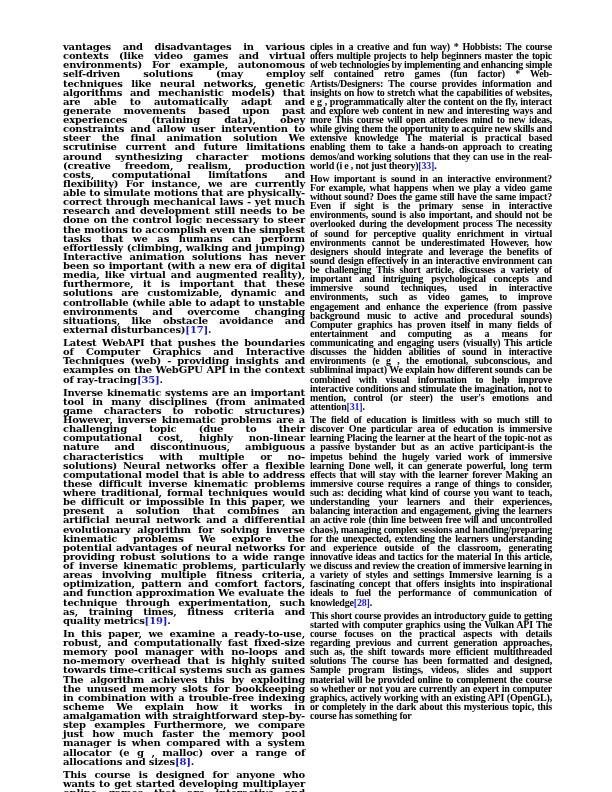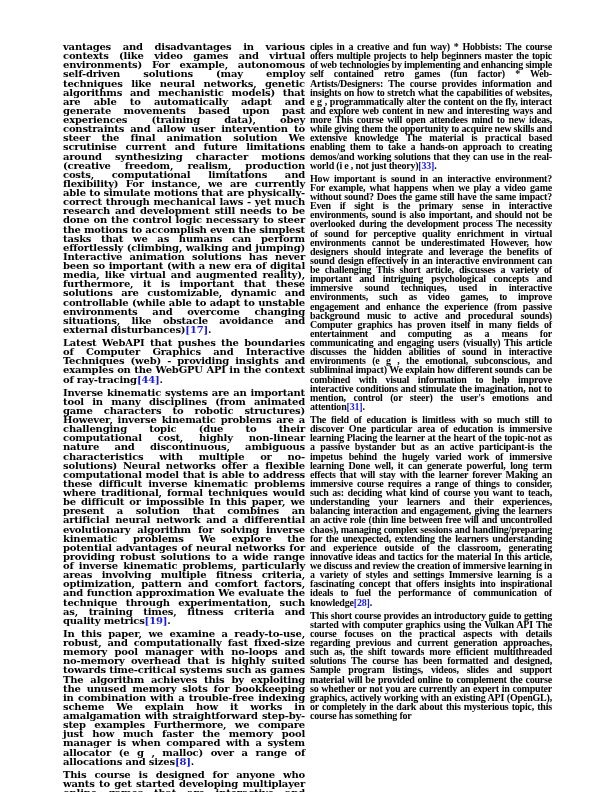--- a/index.html
+++ b/index.html
@@ -16,21 +16,21 @@
   .col-right { left: 310px; font-family: Liberation Serif, serif; }
   .para { margin: 0 0 4px 0; }
   .cite { color: #1a1adc; }
 </style>
 </head>
 <body>
 
 <div class="page">
   <div class="col col-left">
     <p class="para"><span>vantages and disadvantages in various contexts (like video games and virtual environments) For example, autonomous self-driven solutions (may employ techniques like neural networks, genetic algorithms and mechanistic models) that are able to automatically adapt and generate movements based upon past experiences (training data), obey constraints and allow user intervention to steer the final animation solution We scrutinise current and future limitations around synthesizing character motions (creative freedom, realism, production costs, computational limitations and flexibility) For instance, we are currently able to simulate motions that are physically-correct through mechanical laws - yet much research and development still needs to be done on the control logic necessary to steer the motions to accomplish even the simplest tasks that we as humans can perform effortlessly (climbing, walking and jumping) Interactive animation solutions has never been so important (with a new era of digital media, like virtual and augmented reality), furthermore, it is important that these solutions are customizable, dynamic and controllable (while able to adapt to unstable environments and overcome changing situations, like obstacle avoidance and external disturbances)</span><a class="cite">[17]</a><span>.</span></p>
-    <p class="para"><span>Latest WebAPI that pushes the boundaries of Computer Graphics and Interactive Techniques (web) - providing insights and examples on the WebGPU API in the context of ray-tracing</span><a class="cite">[44]</a><span>.</span></p>
+    <p class="para"><span>Latest WebAPI that pushes the boundaries of Computer Graphics and Interactive Techniques (web) - providing insights and examples on the WebGPU API in the context of ray-tracing</span><a class="cite">[35]</a><span>.</span></p>
     <p class="para"><span>Inverse kinematic systems are an important tool in many disciplines (from animated game characters to robotic structures) However, inverse kinematic problems are a challenging topic (due to their computational cost, highly non-linear nature and discontinuous, ambiguous characteristics with multiple or no-solutions) Neural networks offer a flexible computational model that is able to address these difficult inverse kinematic problems where traditional, formal techniques would be difficult or impossible In this paper, we present a solution that combines an artificial neural network and a differential evolutionary algorithm for solving inverse kinematic problems We explore the potential advantages of neural networks for providing robust solutions to a wide range of inverse kinematic problems, particularly areas involving multiple fitness criteria, optimization, pattern and comfort factors, and function approximation We evaluate the technique through experimentation, such as, training times, fitness criteria and quality metrics</span><a class="cite">[19]</a><span>.</span></p>
     <p class="para"><span>In this paper, we examine a ready-to-use, robust, and computationally fast fixed-size memory pool manager with no-loops and no-memory overhead that is highly suited towards time-critical systems such as games The algorithm achieves this by exploiting the unused memory slots for bookkeeping in combination with a trouble-free indexing scheme We explain how it works in amalgamation with straightforward step-by-step examples Furthermore, we compare just how much faster the memory pool manager is when compared with a system allocator (e g , malloc) over a range of allocations and sizes</span><a class="cite">[8]</a><span>.</span></p>
     <p class="para"><span>This course is designed for anyone who wants to get started developing multiplayer online games that are interactive and dynamic Participants will learn how to design and build fully responsive and interactive web-based games that are both fun and dynamic (and extensible) The course introduces basic concepts and features, from responsive web design and server-side technologies (NodeJS) through to the latest Javascript, HTML5, and CSS3 technologies Examples: * Academics: The course would provide insightful examples and material to help teachers, instructors or anyone involved in education and learning to develop bespoke interactive learning solutions (e g , game-based projects to teach students mathematics, physics or programming prin-</span></p>
   </div>
 
   <div class="col col-right">
     <p class="para"><span>ciples in a creative and fun way) * Hobbists: The course offers multiple projects to help beginners master the topic of web technologies by implementing and enhancing simple self contained retro games (fun factor) * Web-Artists/Designers: The course provides information and insights on how to stretch what the capabilities of websites, e g , programmatically alter the content on the fly, interact and explore web content in new and interesting ways and more This course will open attendees mind to new ideas, while giving them the opportunity to acquire new skills and extensive knowledge The material is practical based enabling them to take a hands-on approach to creating demos/and working solutions that they can use in the real-world (i e , not just theory)</span><a class="cite">[33]</a><span>.</span></p>
     <p class="para"><span>How important is sound in an interactive environment? For example, what happens when we play a video game without sound? Does the game still have the same impact? Even if sight is the primary sense in interactive environments, sound is also important, and should not be overlooked during the development process The necessity of sound for perceptive quality enrichment in virtual environments cannot be underestimated However, how designers should integrate and leverage the benefits of sound design effectively in an interactive environment can be challenging This short article, discusses a variety of important and intriguing psychological concepts and immersive sound techniques, used in interactive environments, such as video games, to improve engagement and enhance the experience (from passive background music to active and procedural sounds) Computer graphics has proven itself in many fields of entertainment and computing as a means for communicating and engaging users (visually) This article discusses the hidden abilities of sound in interactive environments (e g , the emotional, subconscious, and subliminal impact) We explain how different sounds can be combined with visual information to help improve interactive conditions and stimulate the imagination, not to mention, control (or steer) the user's emotions and attention</span><a class="cite">[31]</a><span>.</span></p>
     <p class="para"><span>The field of education is limitless with so much still to discover One particular area of education is immersive learning Placing the learner at the heart of the topic-not as a passive bystander but as an active participant-is the impetus behind the hugely varied work of immersive learning Done well, it can generate powerful, long term effects that will stay with the learner forever Making an immersive course requires a range of things to consider, such as: deciding what kind of course you want to teach, understanding your learners and their experiences, balancing interaction and engagement, giving the learners an active role (thin line between free will and uncontrolled chaos), managing complex sessions and handling/preparing for the unexpected, extending the learners understanding and experience outside of the classroom, generating innovative ideas and tactics for the material In this article, we discuss and review the creation of immersive learning in a variety of styles and settings Immersive learning is a fascinating concept that offers insights into inspirational ideals to fuel the performance of communication of knowledge</span><a class="cite">[28]</a><span>.</span></p>
     <p class="para"><span>This short course provides an introductory guide to getting started with computer graphics using the Vulkan API The course focuses on the practical aspects with details regarding previous and current generation approaches, such as, the shift towards more efficient multithreaded solutions The course has been formatted and designed, Sample program listings, videos, slides and support material will be provided online to complement the course so whether or not you are currently an expert in computer graphics, actively working with an existing API (OpenGL), or completely in the dark about this mysterious topic, this course has something for</span></p>

